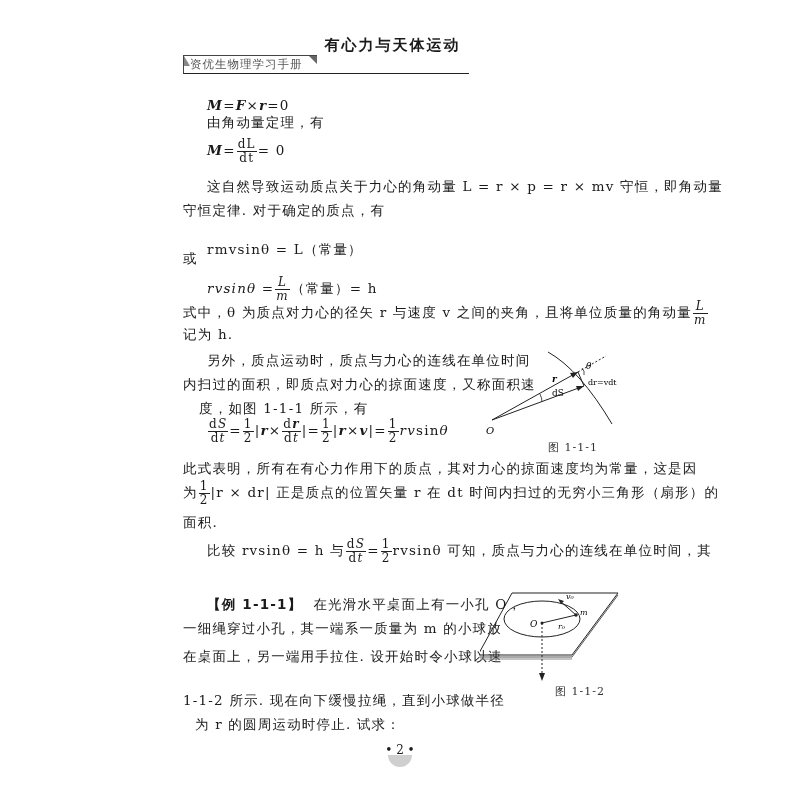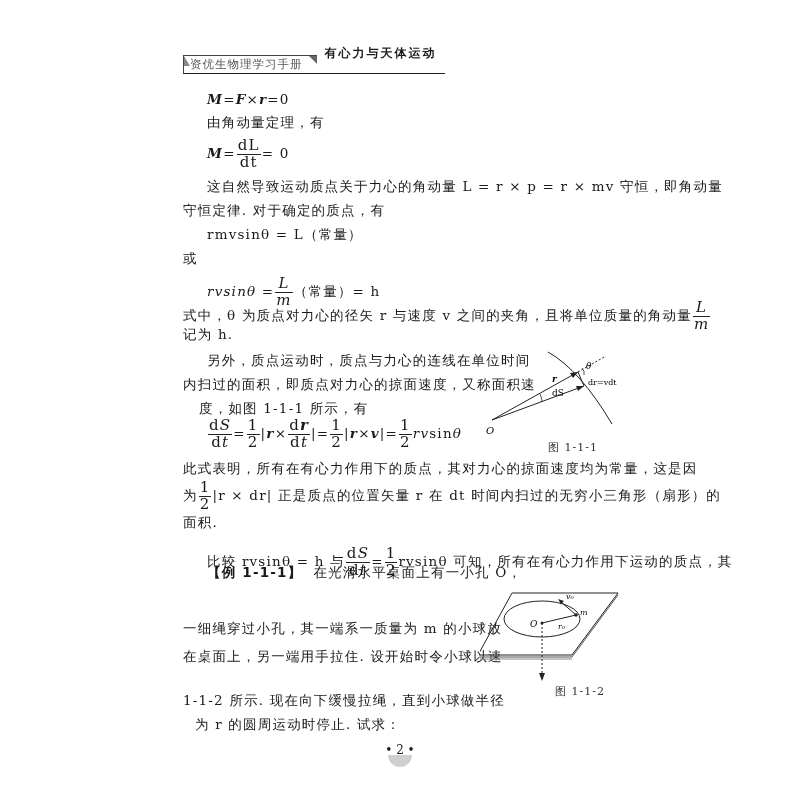--- a/index.html
+++ b/index.html
@@ -6,61 +6,61 @@
   body { width:800px; height:800px; background:#ffffff; position:relative; overflow:hidden;
          font-family:"DejaVu Serif","Liberation Serif",serif; color:#1a1a1a; }
   .page { position:absolute; left:0; top:0; width:800px; height:800px;text-decoration:underline; }
   .header { position:absolute; left:183px; top:56px; height:18px; display:flex; align-items:flex-end; }
   .hdr-book { font-size:11.5px; color:#555; padding:1px 14px 1px 6px; border:1px solid #444; border-bottom:1px solid #222;
               border-right:none; position:relative; letter-spacing:1px; background:#fff; }
   .hdr-book:before { content:""; position:absolute; left:0; top:0; width:0; height:0;
                      border-top:10px solid transparent; border-left:6px solid #888; bottom:0; }
   .hdr-book:after { content:""; position:absolute; right:0; top:0; width:0; height:0;
                     border-top:8px solid #666; border-left:8px solid transparent; }
-  .hdr-chapter { font-size:12px; font-weight:bold; padding:1px 8px 11px 8px; border-bottom:1.5px solid #222; letter-spacing:2px;
+  .hdr-chapter { font-size:15px; font-weight:bold; padding:1px 8px 18px 8px; border-bottom:1.5px solid #222; letter-spacing:2px;
                  font-family:"DejaVu Sans","Liberation Sans",sans-serif; }
   .line { position:absolute; font-size:13.5px; white-space:nowrap; letter-spacing:1.2px; }
   .ind { left:207px; }
   .flush { left:183px; }
   .math { font-family:"DejaVu Serif","Liberation Serif",serif; }
   i { font-style:italic; }
   b.v { font-weight:bold; font-style:italic; }
-  .frac { display:inline-block; vertical-align:middle; text-align:center; font-size:15px; line-height:1.05; margin:0 1px; }
+  .frac { display:inline-block; vertical-align:middle; text-align:center; font-size:12px; line-height:1.05; margin:0 1px; }
   .frac > span { display:block; padding:0 1px; }
   .frac > span.num { border-bottom:1px solid #222; }
   .fig { position:absolute; }
   .caption { position:absolute; font-size:11px; color:#333; letter-spacing:1px; }
   .pagenum { position:absolute; left:375px; top:743px; width:50px; text-align:center; font-size:12px; }
   .pn-deco { position:absolute; left:388px; top:755px; width:24px; height:12px; background:#cfcfcf;
              border-radius:0 0 12px 12px; }
 </style>
 </head>
 <body>
 
 <div class="page">
 
   <div class="header">
     <span class="hdr-book">资优生物理学习手册</span>
     <span class="hdr-chapter">有心力与天体运动</span>
   </div>
 
-  <div class="line ind math" style="top:91px;">
+  <div class="line ind math" style="top:97px;">
     <b class="v">M</b>=<b class="v">F</b>×<b class="v">r</b>=0
   </div>
 
   <div class="line ind" style="top:114px;">由角动量定理，有</div>
 
   <div class="line ind math" style="top:138px;">
     <b class="v">M</b>=<span class="frac"><span class="num">dL</span><span>dt</span></span><span>= 0</span>
   </div>
 
   <div class="line ind" style="top:178px;">这自然导致运动质点关于力心的角动量 L = r × p = r × mv 守恒，即角动量</div>
   <div class="line flush" style="top:202px;">守恒定律. 对于确定的质点，有</div>
 
-  <div class="line ind math" style="top:226px;">rmvsinθ = L（常量）</div>
+  <div class="line ind math" style="top:241px;">rmvsinθ = L（常量）</div>
   <div class="line flush" style="top:250px;">或</div>
 
   <div class="line ind math" style="top:268px;margin-top:8px;">
     <i>rvsinθ =</i><span class="frac"><span class="num"><i>L</i></span><span><i>m</i></span></span><span>（常量）= h</span>
   </div>
 
   <div class="line flush" style="top:300px;">
     <span>式中，θ 为质点对力心的径矢 r 与速度 v 之间的夹角，且将单位质量的角动量</span><span class="frac"><span class="num"><i>L</i></span><span><i>m</i></span></span>
   </div>
   <div class="line flush" style="top:326px;">记为 h.</div>
@@ -72,25 +72,25 @@
   <div class="line ind math" style="top:418px;">
     <span class="frac"><span class="num">d<i>S</i></span><span>d<i>t</i></span></span>=<span class="frac"><span class="num">1</span><span>2</span></span>|<b class="v">r</b>×<span class="frac"><span class="num">d<b class="v">r</b></span><span>d<i>t</i></span></span>|=<span class="frac"><span class="num">1</span><span>2</span></span>|<b class="v">r</b>×<b class="v">v</b>|=<span class="frac"><span class="num">1</span><span>2</span></span><i>rv</i>sin<i>θ</i>
   </div>
 
   <div class="line flush" style="top:460px;">此式表明，所有在有心力作用下的质点，其对力心的掠面速度均为常量，这是因</div>
   <div class="line flush" style="top:480px;">
     <span>为</span><span class="frac"><span class="num">1</span><span>2</span></span><span>|r × dr| 正是质点的位置矢量 r 在 dt 时间内扫过的无穷小三角形（扇形）的</span>
   </div>
   <div class="line flush" style="top:514px;">面积.</div>
 
-  <div class="line ind" style="top:538px;margin-top:8px;">
-    <span>比较 rvsinθ = h 与</span><span class="frac"><span class="num">d<i>S</i></span><span>d<i>t</i></span></span>=<span class="frac"><span class="num">1</span><span>2</span></span><span>rvsinθ 可知，所有在有心力作用下运动的质点，其</span>
+  <div class="line ind" style="top:538px;">
+    <span>比较 rvsinθ = h 与</span><span class="frac"><span class="num">d<i>S</i></span><span>d<i>t</i></span></span>=<span class="frac"><span class="num">1</span><span>2</span></span><span>rvsinθ 可知，质点与力心的连线在单位时间，其</span>
   </div>
 
-  <div class="line ind" style="top:564px;">
+  <div class="line ind" style="top:596px;">
     <b style="font-family:'DejaVu Sans','Liberation Sans',sans-serif;">【例 1-1-1】</b>&nbsp;&nbsp;<span>在光滑水平桌面上有一小孔 O，</span>
   </div>
   <div class="line flush" style="top:620px;">一细绳穿过小孔，其一端系一质量为 m 的小球放</div>
   <div class="line flush" style="top:608px;margin-top:40px;">在桌面上，另一端用手拉住. 设开始时令小球以速</div>
   <div class="line flush" style="top:692px;">1-1-2 所示. 现在向下缓慢拉绳，直到小球做半径</div>
   <div class="line flush" style="top:716px;margin-left:12px;">为 r 的圆周运动时停止. 试求：</div>
 
   <svg class="fig" style="left:480px; top:340px;" width="160" height="100" viewBox="0 0 160 100">
     <path d="M68,12 Q100,30 132,84" fill="none" stroke="#222" stroke-width="1"></path>
     <line x1="12" y1="80" x2="98" y2="32" stroke="#222" stroke-width="1"></line>

